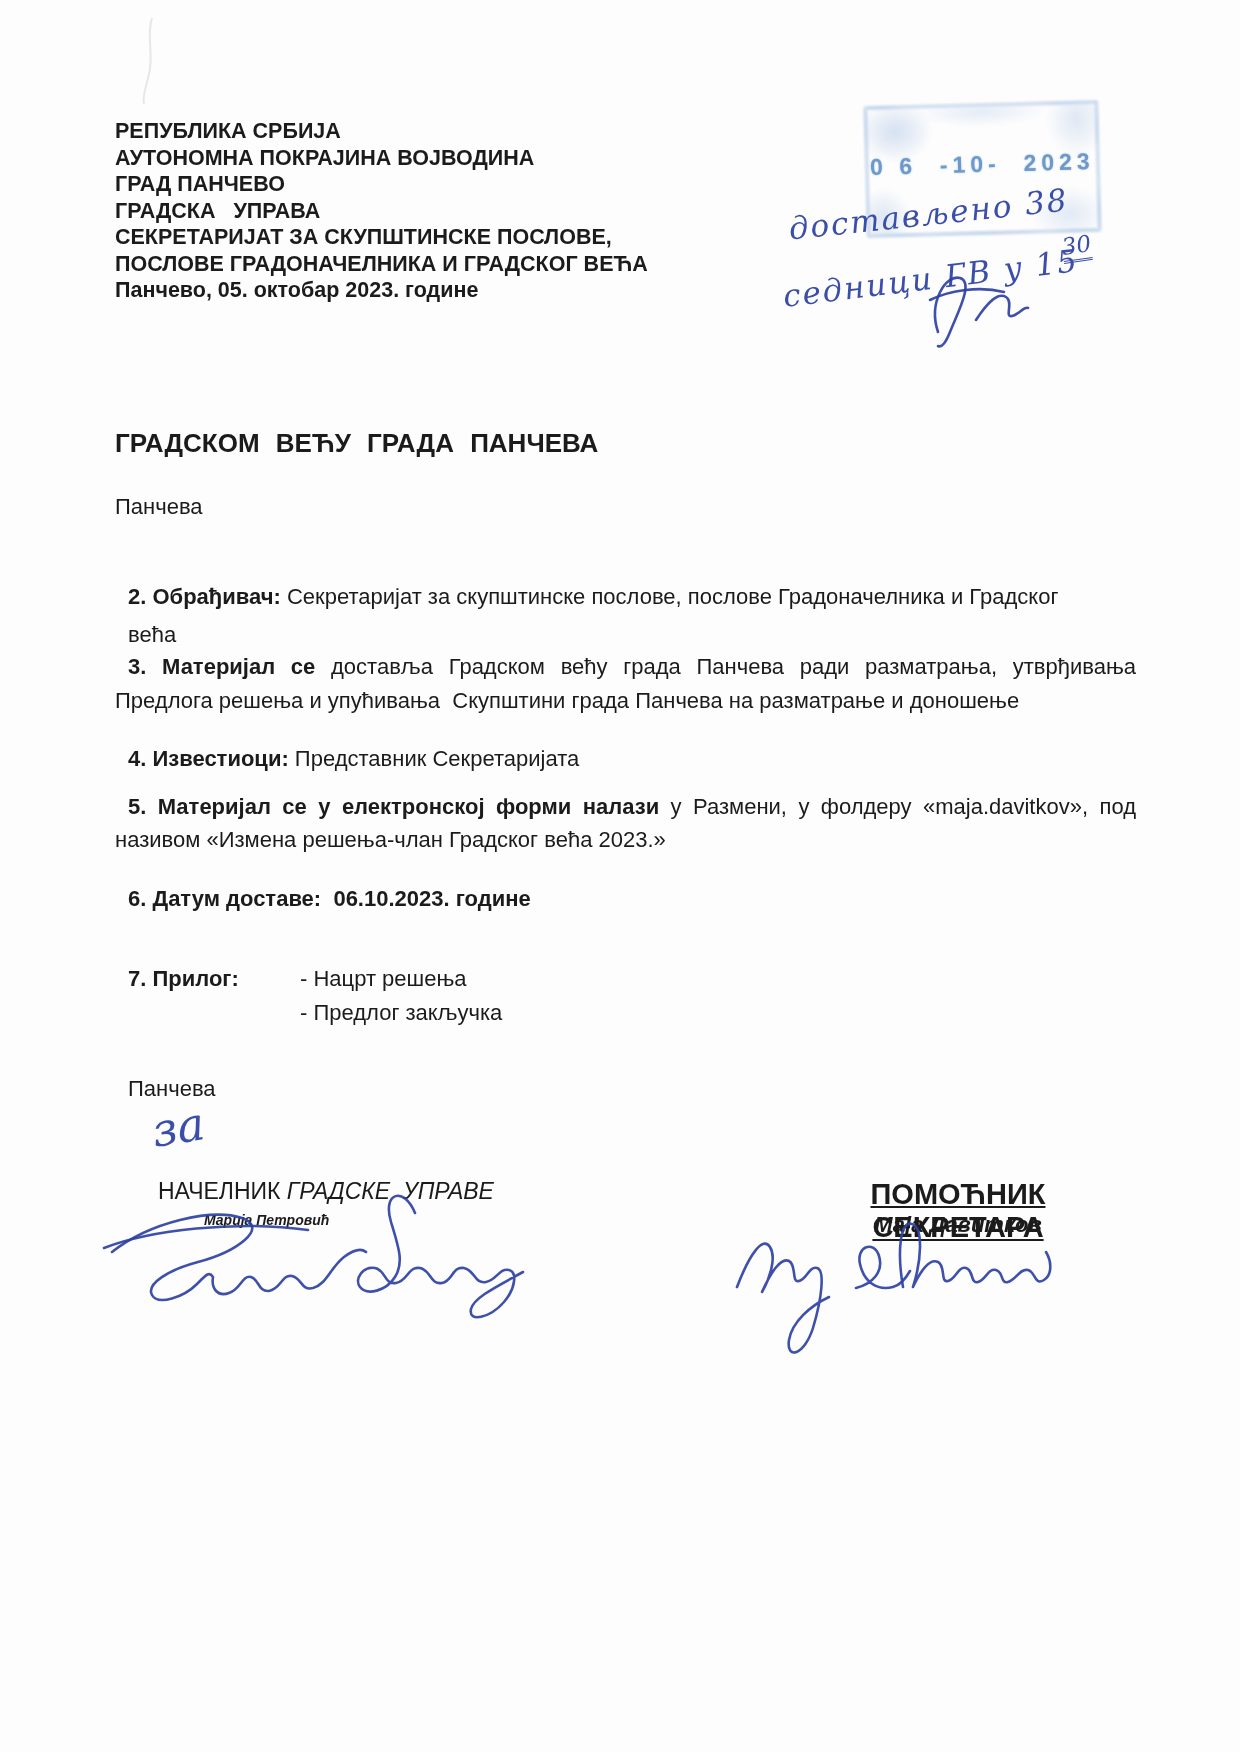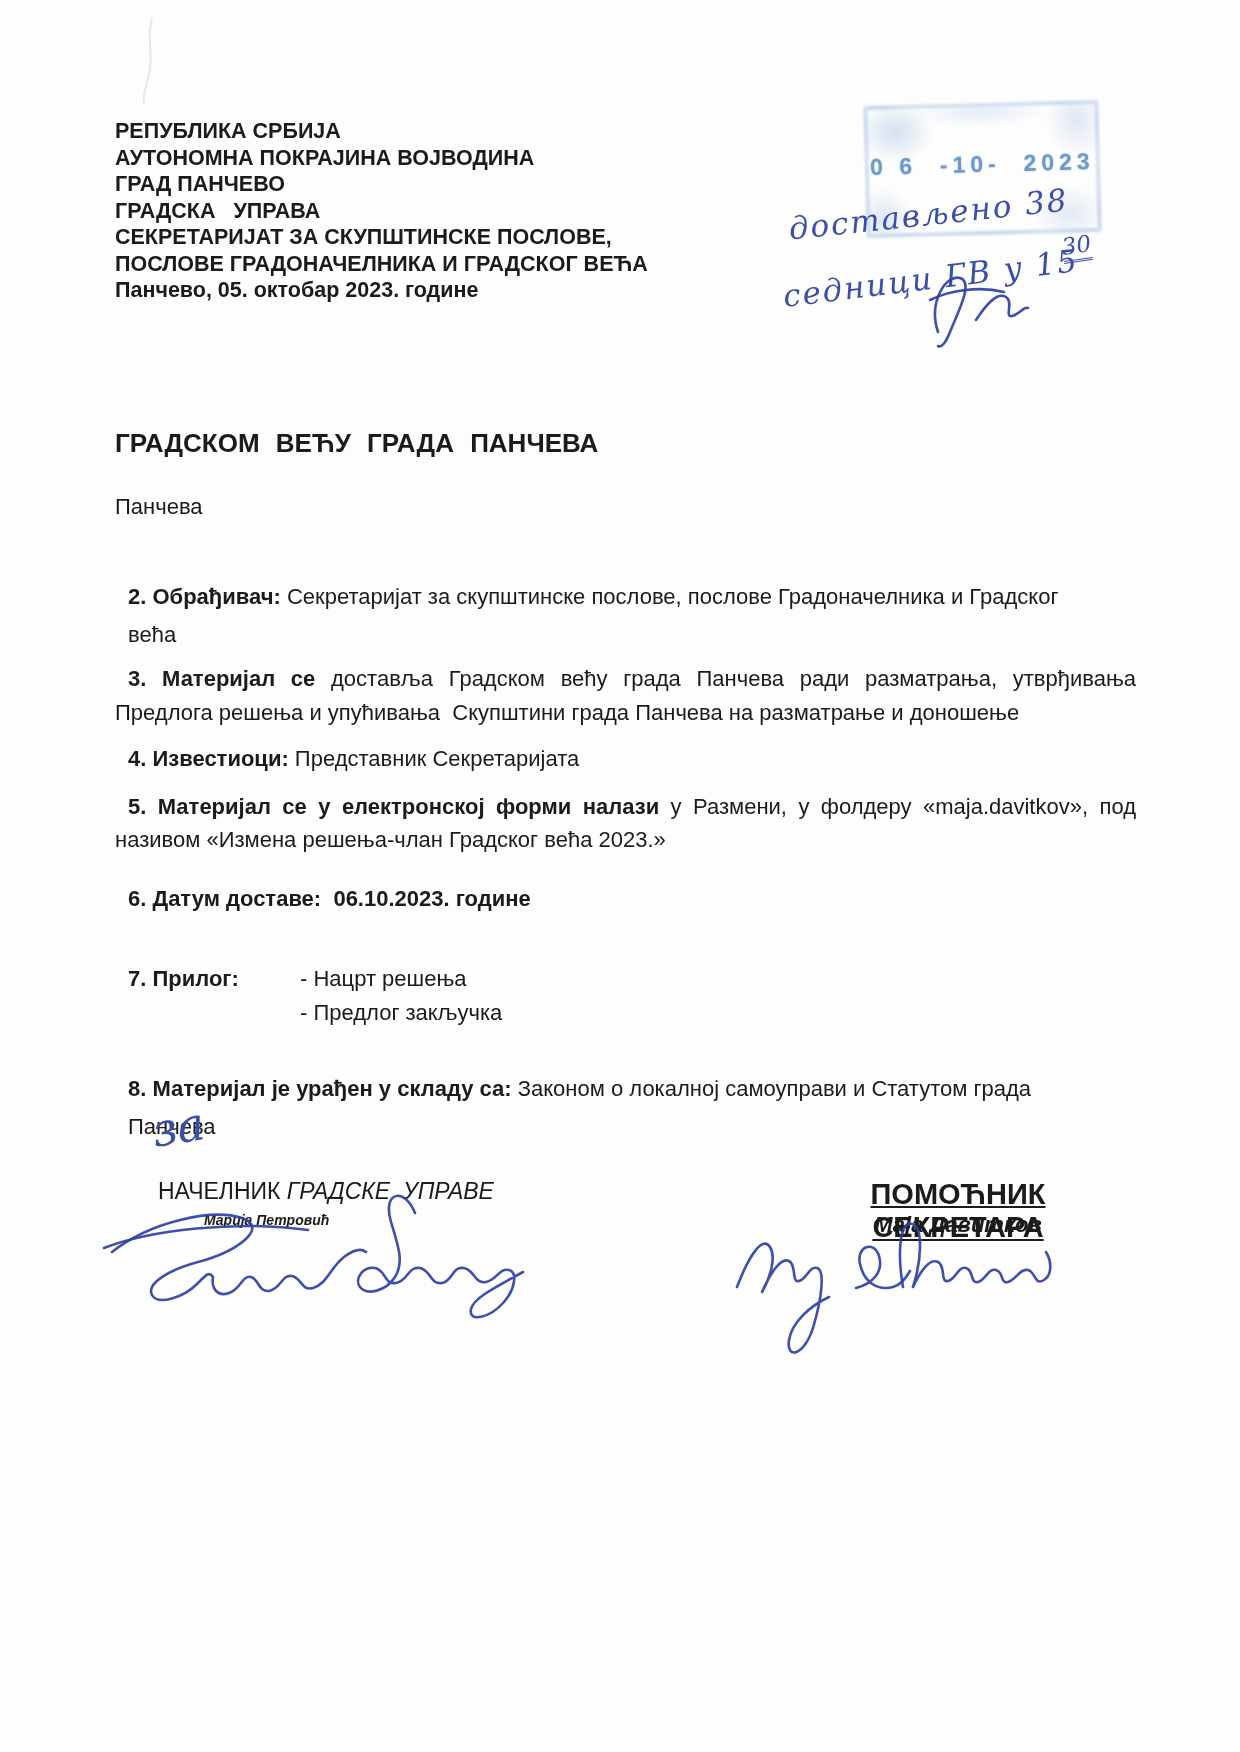--- a/index.html
+++ b/index.html
@@ -29,21 +29,21 @@
   .ln{white-space:pre-wrap;}
   .l-just{
     text-align:justify;white-space:normal;
     overflow:hidden;
   }
   .l-just::after{content:"";display:inline-block;width:100%;height:0;}
   .b{font-weight:bold;}
   #item1{left:115px;top:490px;width:1021px;}
   #item1 .l-just{height:33px;text-indent:22px;}
   #item2{left:128px;top:578px;width:1008px;line-height:38px;}
-  #item3{left:115px;top:650px;width:1021px;line-height:34px;margin-top:12px;}
+  #item3{left:115px;top:650px;width:1021px;line-height:34px;}
   #item3 .l-just{height:34px;text-indent:13px;}
   #item4{left:128px;top:742px;width:1008px;}
   #item5{left:115px;top:790px;width:1021px;}
   #item5 .l-just{height:33px;text-indent:13px;}
   #item6{left:128px;top:882px;width:1008px;}
   #item7{left:128px;top:962px;width:1008px;line-height:34px;}
   #item7 .att-list{position:absolute;left:172px;top:0;}
   #item8{left:128px;top:1070px;width:1008px;line-height:38px;}
   
   .stamp{
@@ -153,21 +153,20 @@
 
 <div id="item7" class="abs item">
   <div class="ln b">7. Прилог:</div>
   <div class="att-list">
     <div class="ln">- Нацрт решења</div>
     <div class="ln">- Предлог закључка</div>
   </div>
 </div>
 
 <div id="item8" class="abs item">
-  <div class="ln"><span class="b">8. Материјал је урађен у складу са:</span><span> Законом о локалној самоуправи и Статутом града</span></div>
   <div class="ln">Панчева</div>
 </div>
 
 <div class="abs hand hand-za">за</div>
 
 <div class="abs sig-title-left"><span>НАЧЕЛНИК </span><span class="it">ГРАДСКЕ  УПРАВЕ</span></div>
 <div class="abs sig-name-left">Марија Петровић</div>
 
 <div class="abs sig-title-right">ПОМОЋНИК СЕКРЕТАРА</div>
 <div class="abs sig-name-right">Маја Давитков</div>

